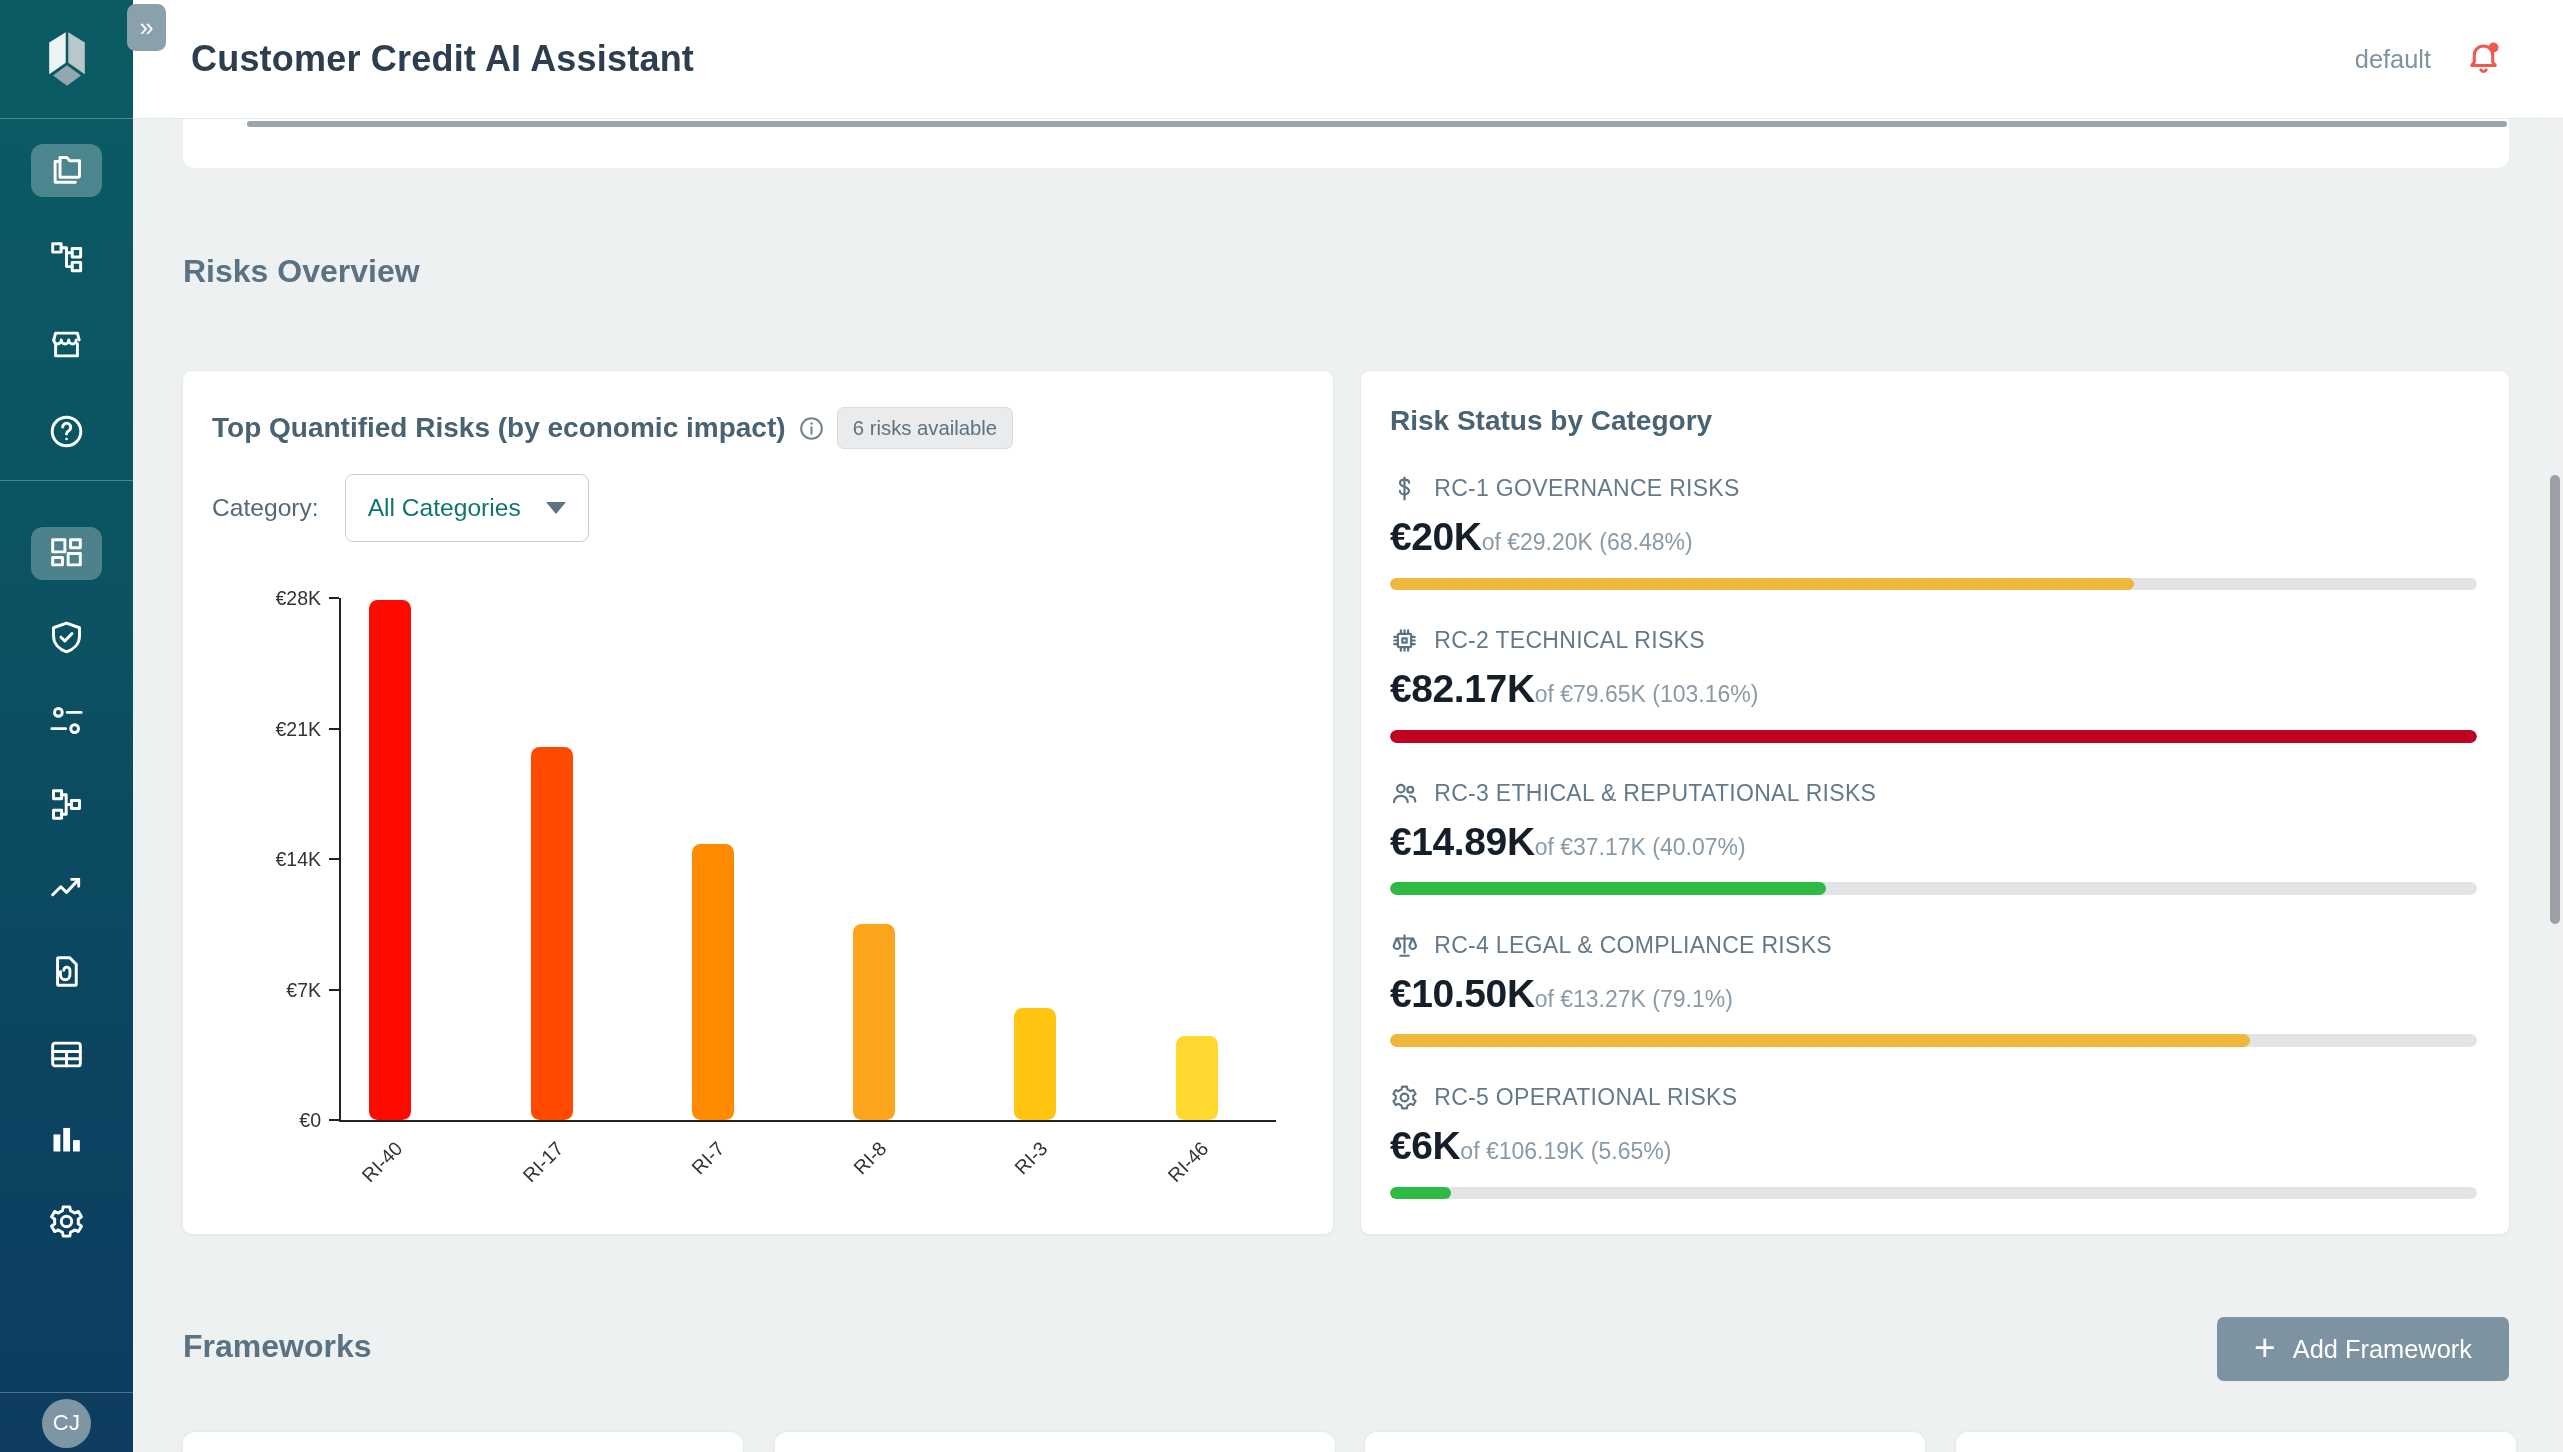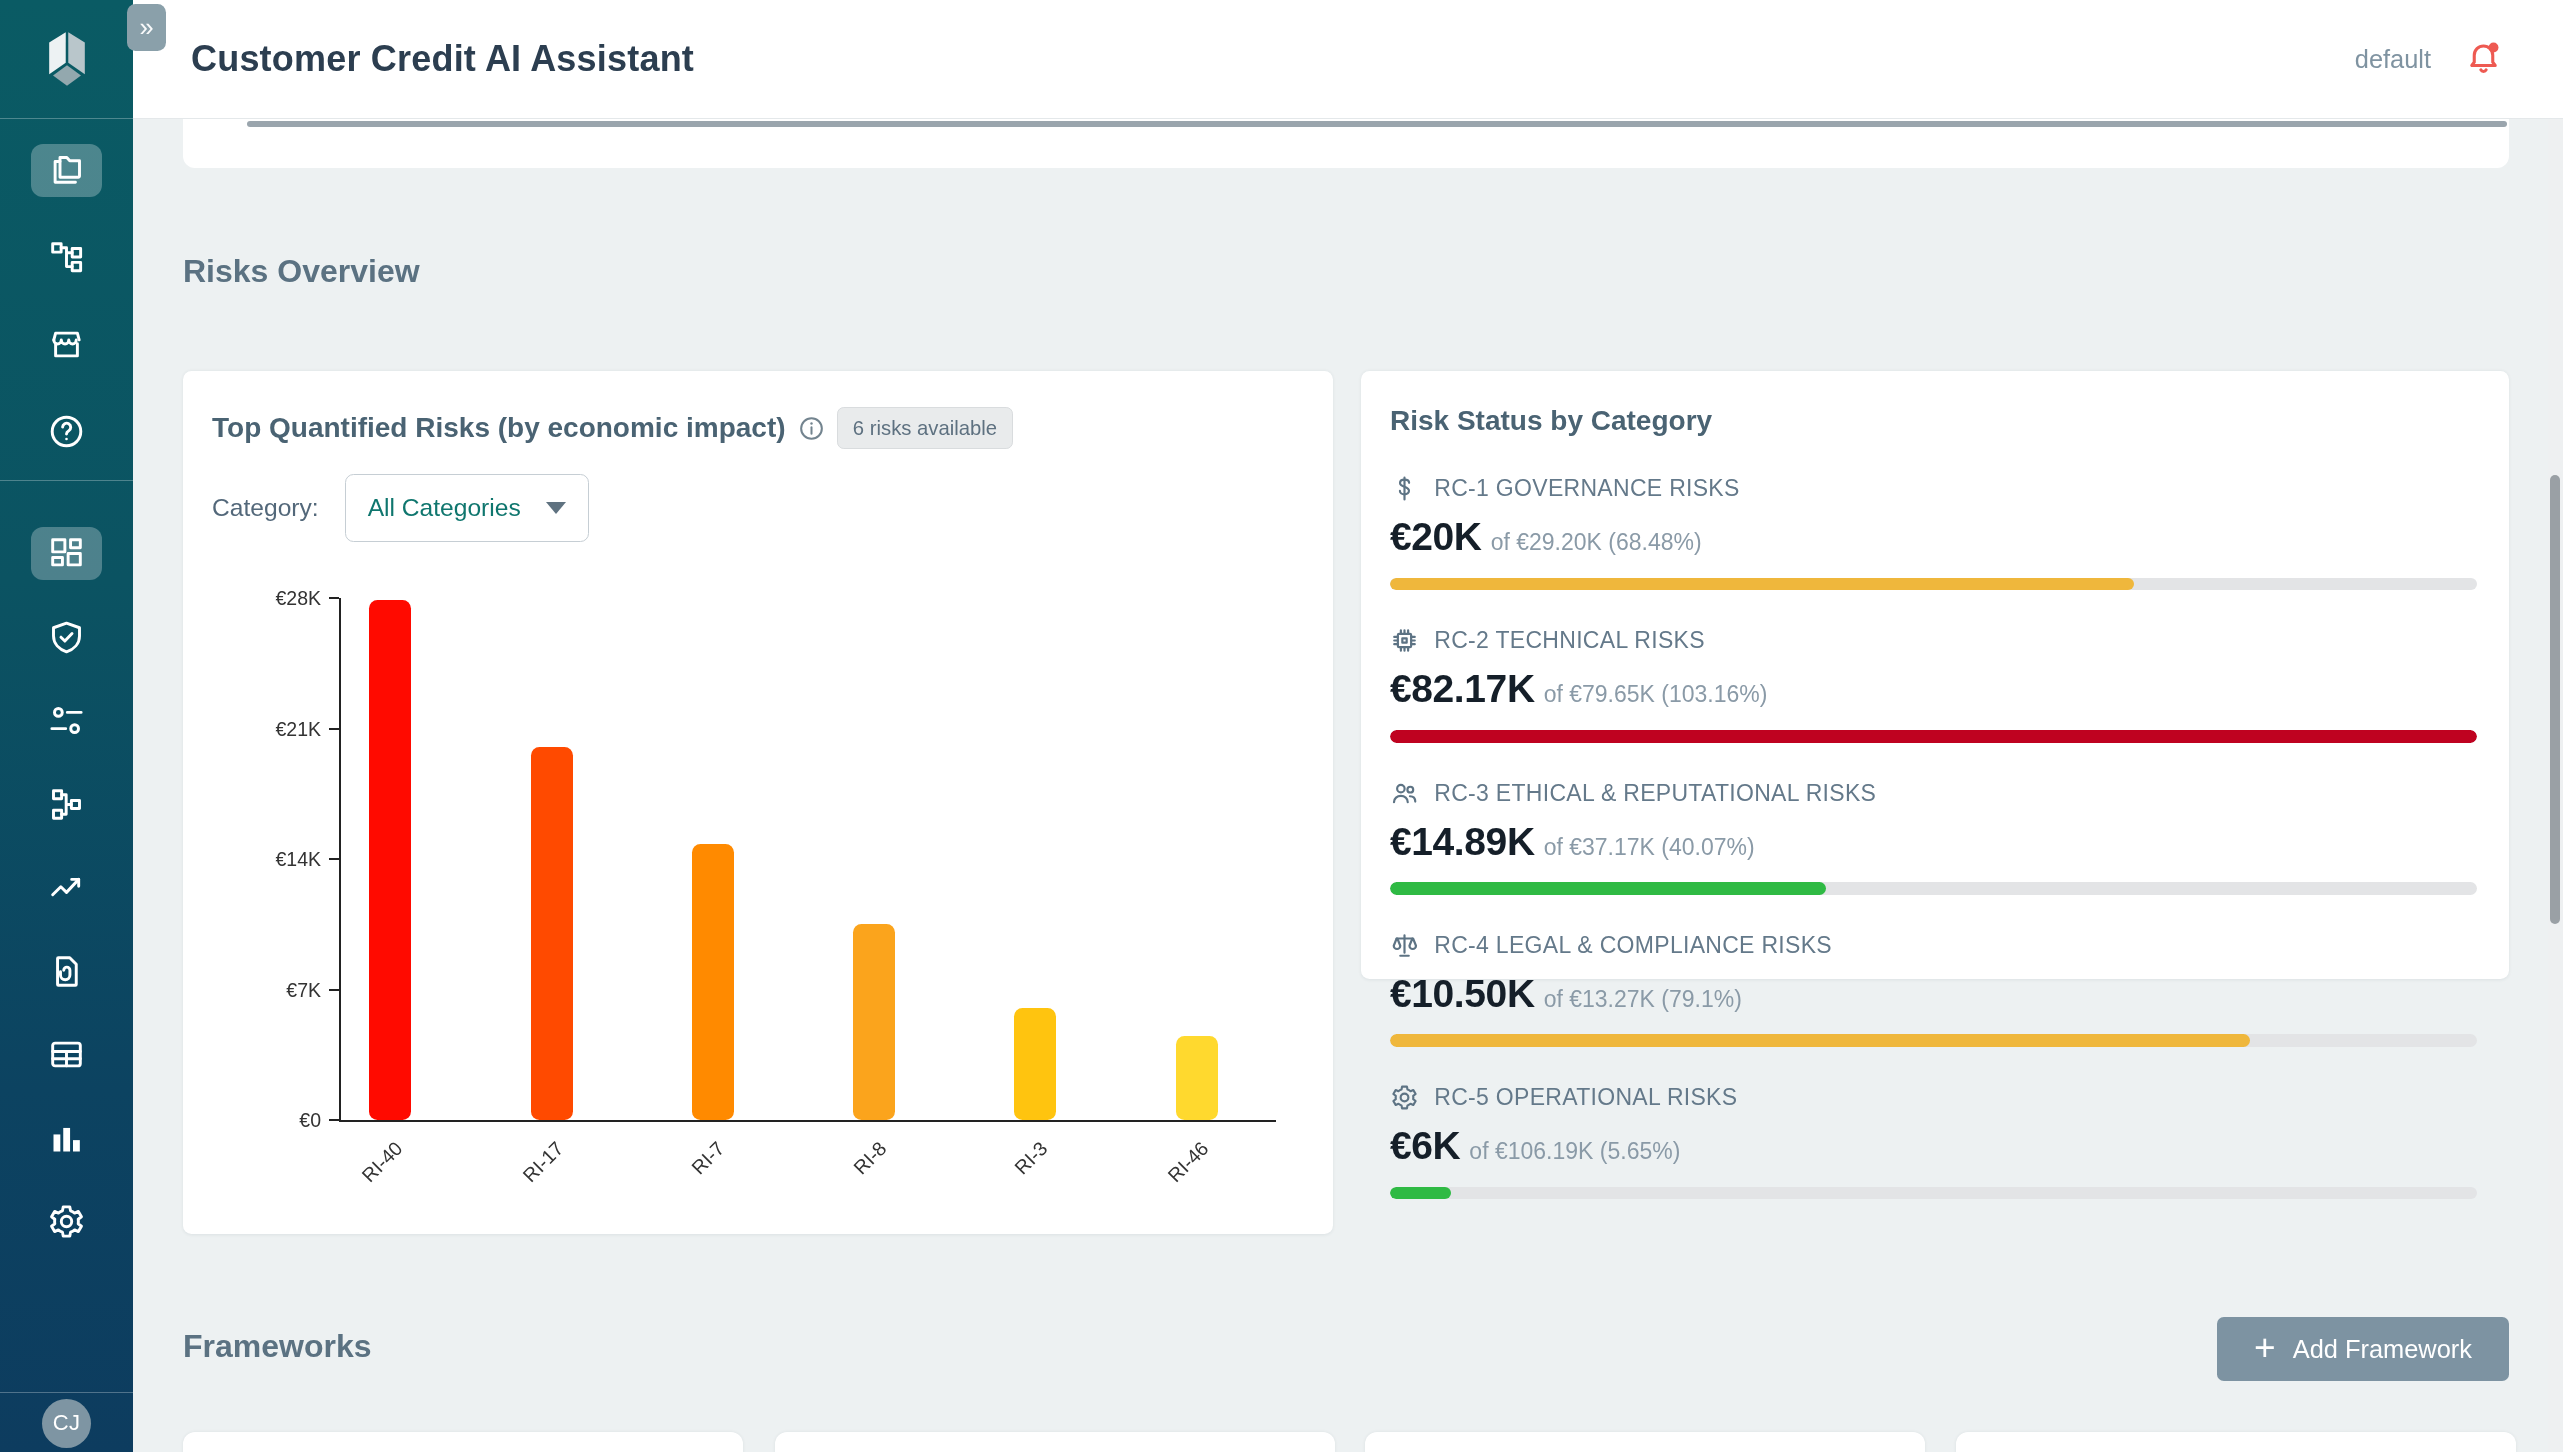--- a/index.html
+++ b/index.html
@@ -43,21 +43,21 @@
     border-radius:0 0 12px 12px; }
   .top-strip .hbar { position:absolute; left:64px; right:1.7px; top:1.7px; height:6px;
     background:#9aa5ad; border-radius:3.4px; }
   .section-heading { position:absolute; font-size:32px; font-weight:600; color:#5b7282; }
   #risks-heading { left:50px; top:134px; }
   #frameworks-heading { left:50px; top:1209px; }
 
   .card { position:absolute; background:#ffffff; border-radius:8.5px;
     box-shadow:0 0.8px 3.4px rgba(30,45,60,.08); }
   #chart-card { left:50px; top:252px; width:1150px; height:863px; }
-  #status-card { left:1228px; top:252px; width:1148px; height:608px; }
+  #status-card { left:1228px; top:252px; width:1148px; height:863px; }
 
   
   .card-title-row { position:absolute; left:29px; top:36px; display:flex; align-items:center; gap:12px; }
   .card-title { font-size:28px; font-weight:700; color:#4a6373; }
   .info-icon { color:#73848f; display:flex; cursor:pointer; }
   .info-icon svg { width:27px; height:27px; }
   .badge { background:#e9ebec; border:0.8px solid #d9dcde; border-radius:6.8px; padding:8.5px 15.3px;
     font-size:20.3px; color:#5e7180; white-space:nowrap; }
   .category-row { position:absolute; left:29px; top:103px; display:flex; align-items:center; gap:26px; }
   .category-label { font-size:24.6px; color:#53687a; }
@@ -75,21 +75,21 @@
     transform-origin:100% 0; transform:rotate(-45deg); }
 
   
   #status-card .inner { position:absolute; left:29px; right:32px; top:34px; }
   .status-title { font-size:28px; font-weight:700; color:#4a6373; margin-bottom:37px; }
   .risk-row { margin-bottom:36px; }
   .risk-head { display:flex; align-items:center; gap:15.3px; margin-bottom:12px; color:#64798a; }
   .risk-icon { display:flex; color:#5d7384; }
   .risk-icon svg { width:29px; height:29px; }
   .risk-label { font-size:23px; color:#64798a; letter-spacing:0.3px; }
-  .risk-line { display:flex; align-items:baseline; gap:9px; margin-bottom:18.6px; }
+  .risk-line { display:flex; align-items:baseline; gap:0; margin-bottom:18.6px; }
   .risk-value { font-size:39px; font-weight:700; color:#151f29; letter-spacing:-0.4px; }
   .risk-detail { font-size:23px; color:#8a9aa7; }
   .risk-track { height:12.7px; background:#e3e4e6; border-radius:6.8px; overflow:hidden; }
   .risk-fill { height:100%; border-radius:6.8px; }
 
   
   .add-framework-btn { position:absolute; left:2084px; top:1198px; width:292px; height:64px;
     background:#7d93a2; border:none; border-radius:6.8px; color:#ffffff; display:flex;
     align-items:center; justify-content:center; gap:17px; font-size:25.4px; cursor:pointer;
     font-family:"Liberation Sans", sans-serif; }

